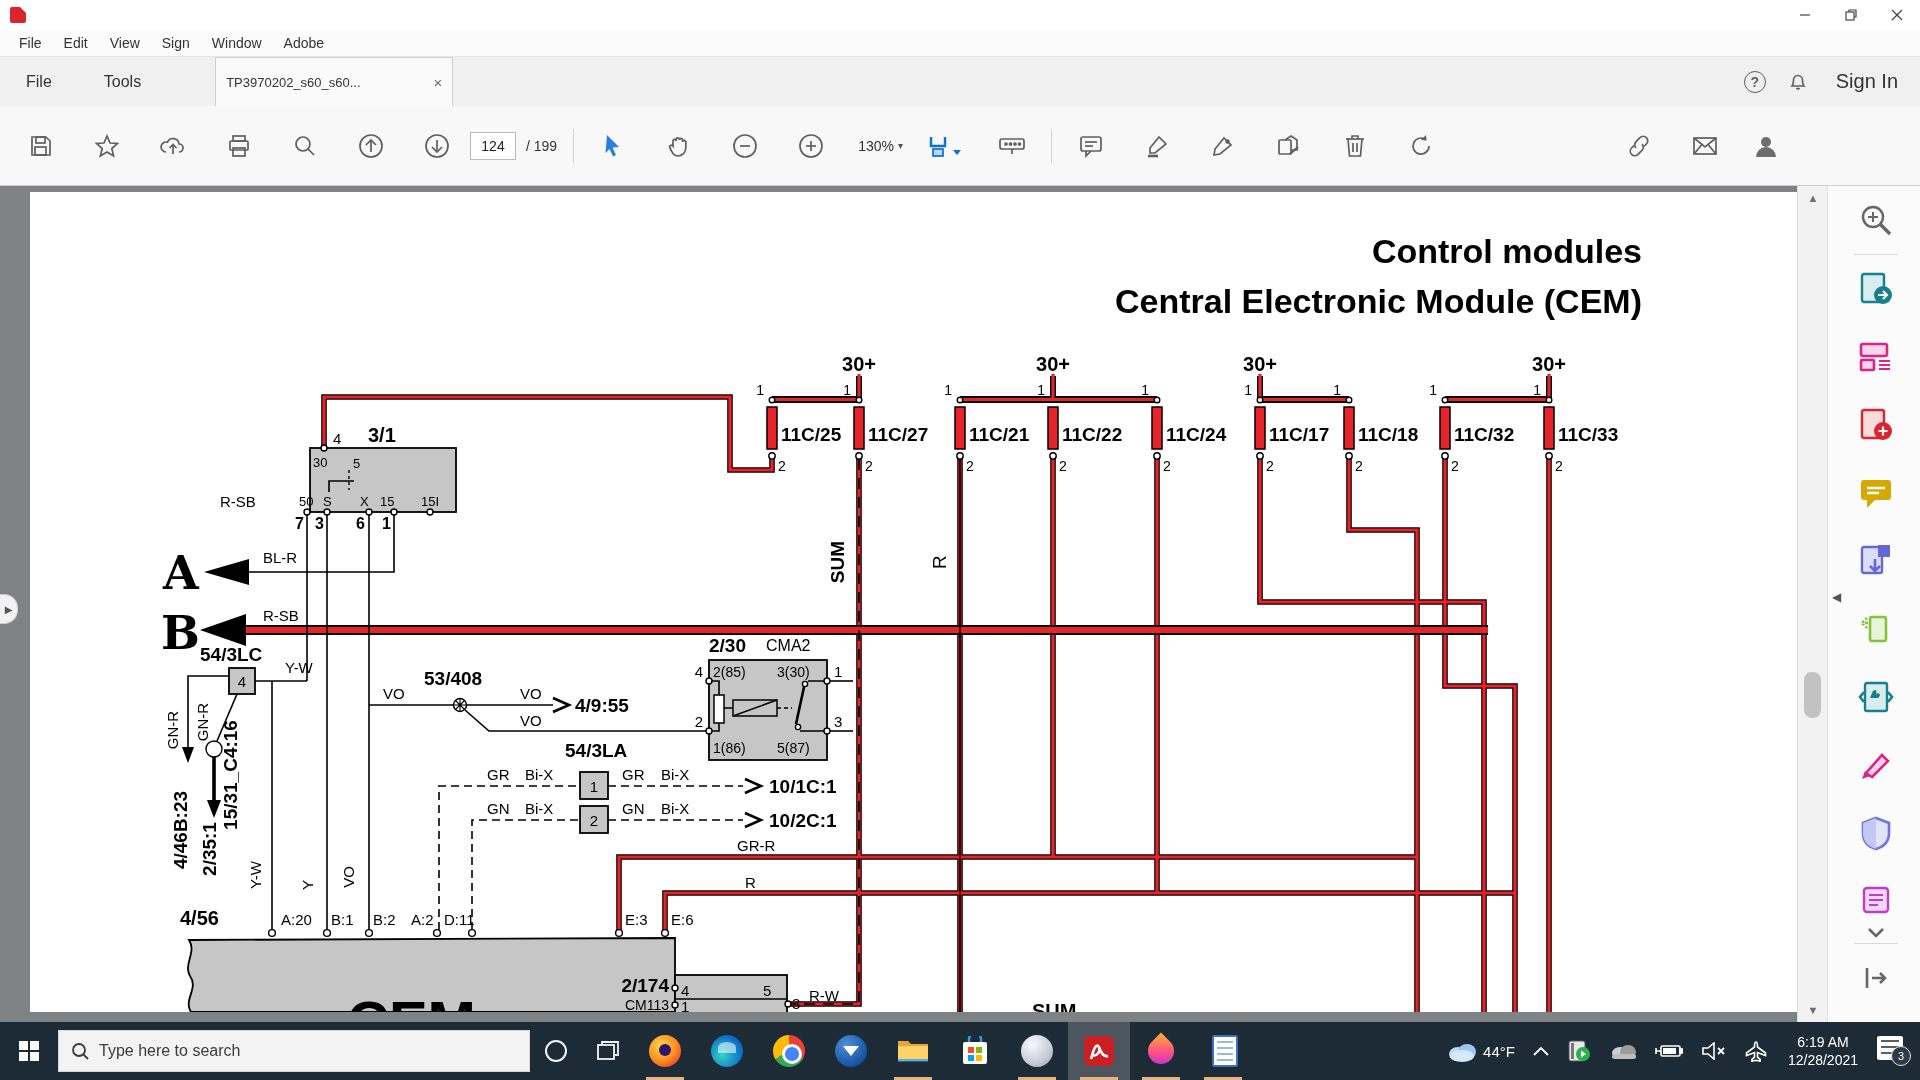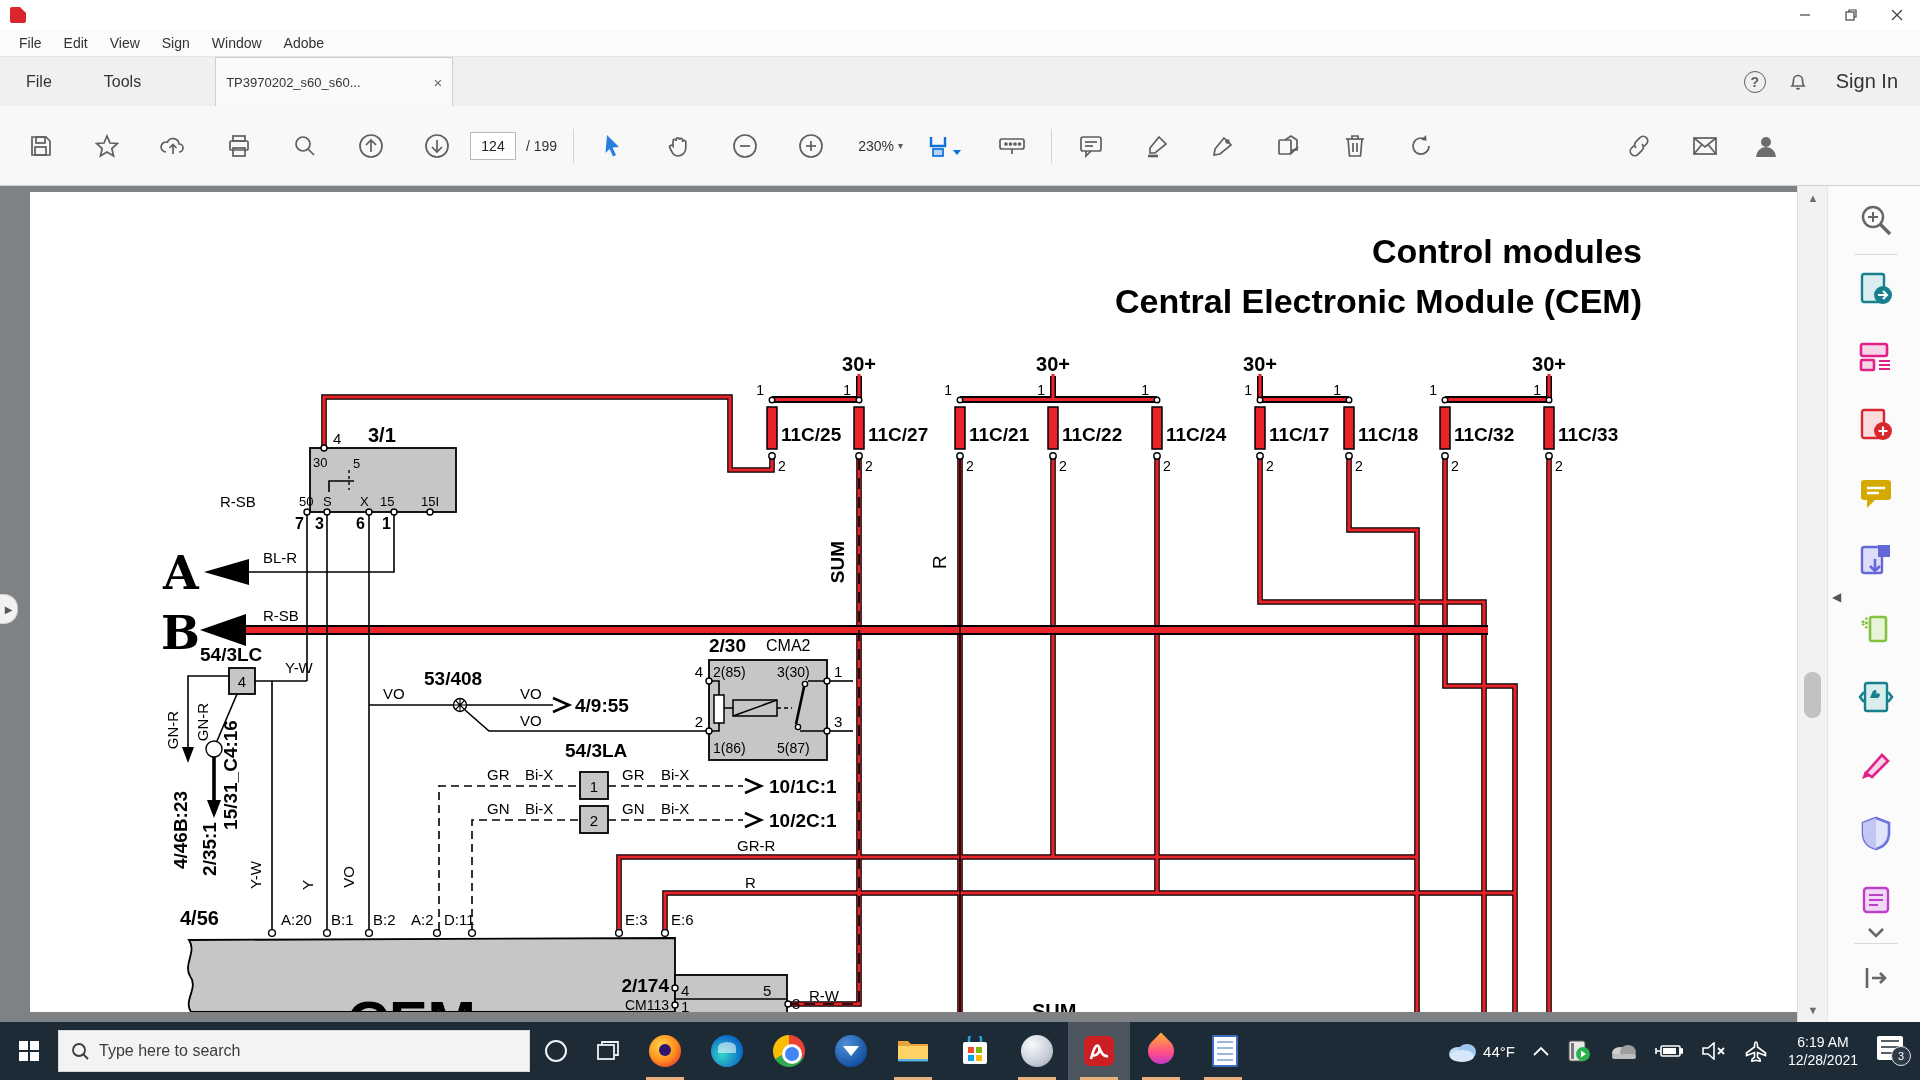--- a/index.html
+++ b/index.html
@@ -221,21 +221,21 @@
         <line x1="8" y1="13" x2="18" y2="13"></line>
       </svg>
     </div>
   <div class="tb">
       <svg width="26" height="26">
         <circle cx="13" cy="13" r="11"></circle>
         <line x1="8" y1="13" x2="18" y2="13"></line>
         <line x1="13" y1="8" x2="13" y2="18"></line>
       </svg>
     </div>
-  <span class="zoomtxt">230%</span>
+  <span class="zoomtxt">130%</span>
   <span class="caret">▾</span>
   <div class="tb" style="width:70px">
       <svg width="34" height="26" style="stroke:#0d6fd8">
         <polyline points="4,4 4,13 18,13 18,4" stroke-width="2.4"></polyline>
         <rect x="6" y="16" width="10" height="7" fill="#b9d7f5" stroke="#0d6fd8"></rect>
         <path d="M26 17 l8 0 -4 5 z" fill="#0d6fd8" stroke="none"></path>
       </svg>
     </div>
   <div class="tb">
       <svg width="28" height="22">

